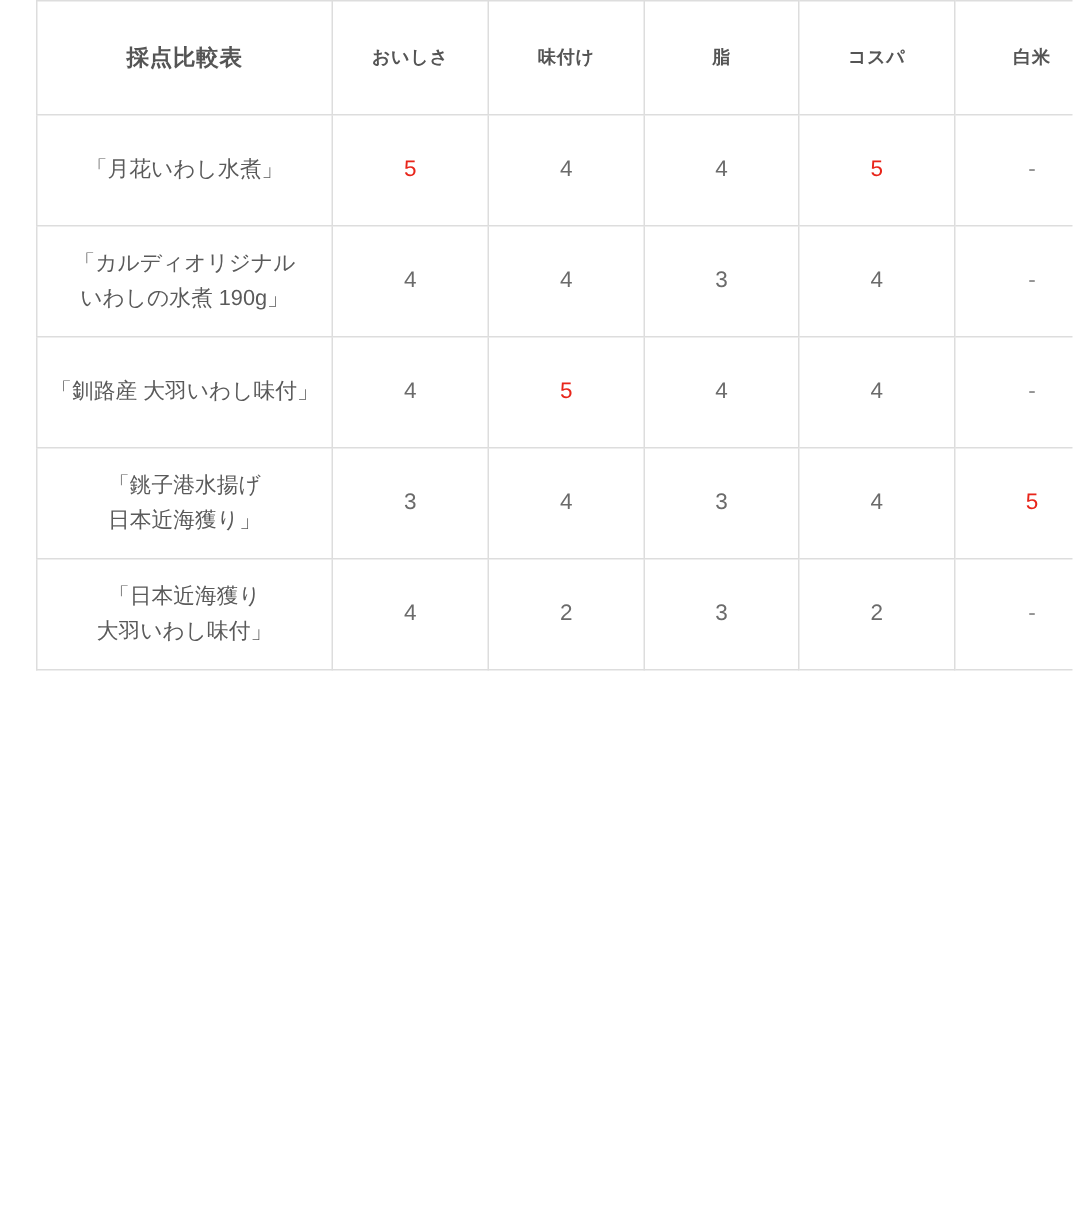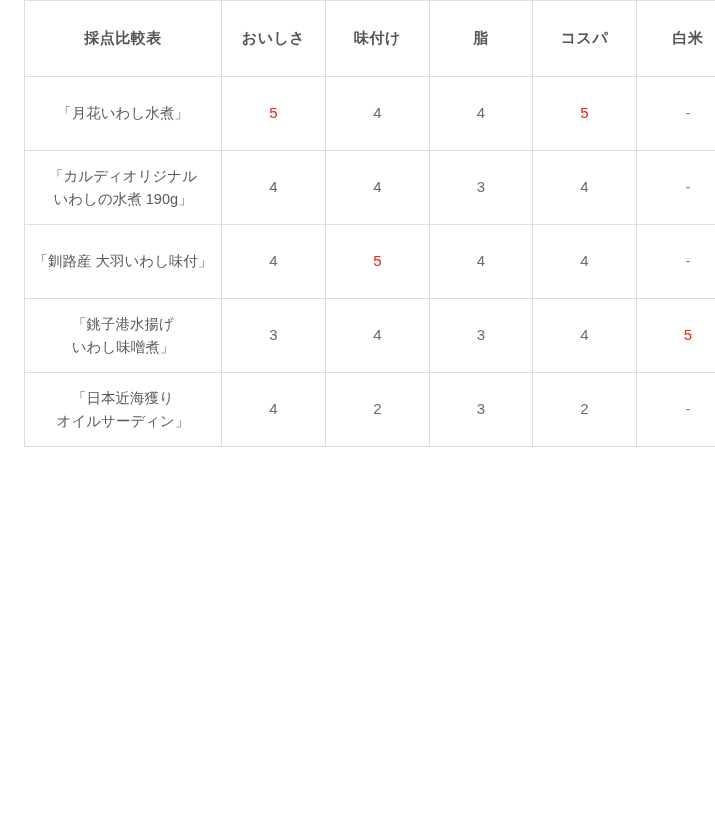--- a/index.html
+++ b/index.html
@@ -34,21 +34,21 @@
   
   col.c-name  { width: 197px; }
   col.c-val   { width: 104px; }
   col.c-val2  { width: 104px; }
   col.c-val3  { width: 103px; }
   col.c-val4  { width: 104px; }
   col.c-val5  { width: 103px; }
 
   thead th {
     height: 76px;
-    font-size: 15px;
+    font-size: 12px;
     font-weight: bold;
     color: #555555;
     letter-spacing: 0.5px;
   }
   thead th.head-name {
     font-size: 15px;
   }
   tbody td {
     font-size: 15px;
     color: #6b6b6b;
@@ -130,32 +130,32 @@
           </td>
           <td class="score">4</td>
           <td class="score high">5</td>
           <td class="score">4</td>
           <td class="score">4</td>
           <td class="score dash">-</td>
         </tr>
         <tr>
           <td class="name">
             <span class="nm-line">「銚子港水揚げ</span>
-            <span class="nm-line">いわし味噌煮」</span>
+            <span class="nm-line">日本近海獲り」</span>
           </td>
           <td class="score">3</td>
           <td class="score">4</td>
           <td class="score">3</td>
           <td class="score">4</td>
           <td class="score high">5</td>
         </tr>
         <tr>
           <td class="name">
             <span class="nm-line">「日本近海獲り</span>
-            <span class="nm-line">オイルサーディン」</span>
+            <span class="nm-line">大羽いわし味付」</span>
           </td>
           <td class="score">4</td>
           <td class="score">2</td>
           <td class="score">3</td>
           <td class="score">2</td>
           <td class="score dash">-</td>
         </tr>
       </tbody>
   </table>
 </div>

